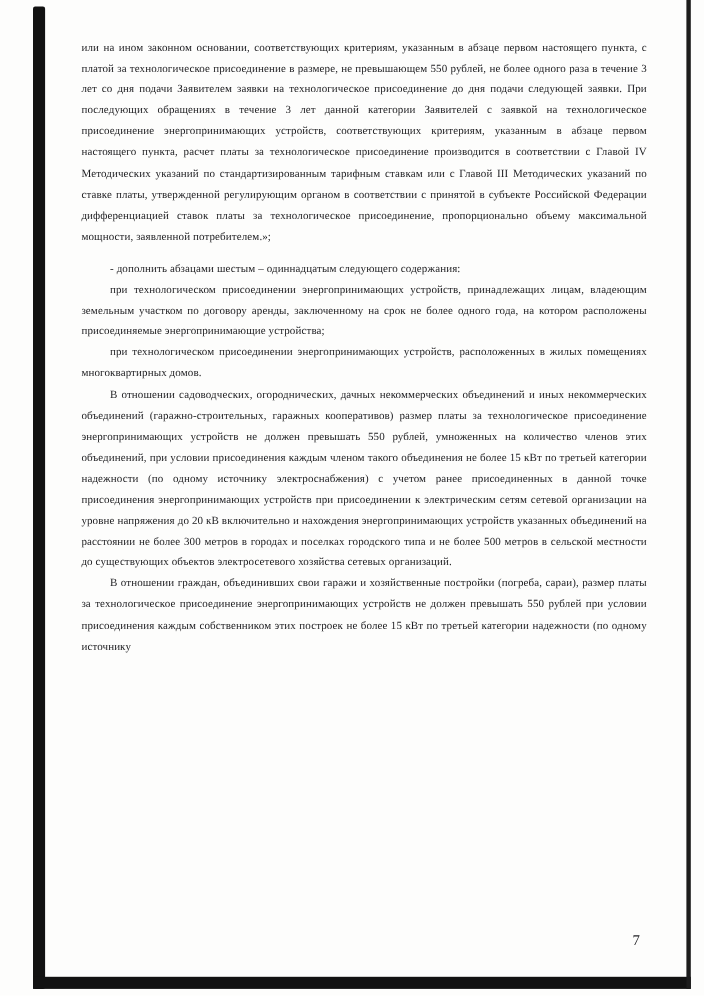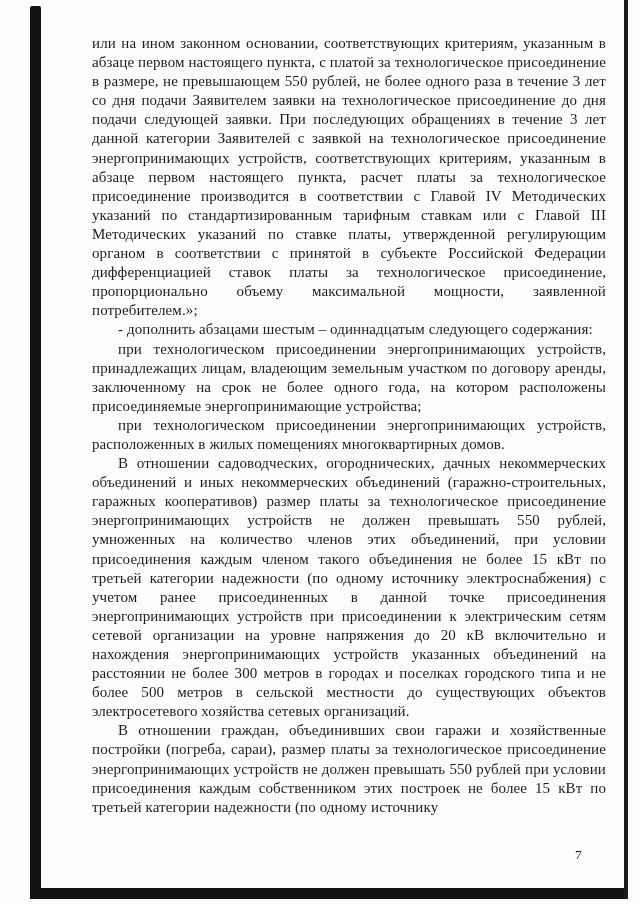--- a/index.html
+++ b/index.html
@@ -40,37 +40,38 @@
   .edge-right {
     position: absolute;
     left: 624px;
     top: 0px;
     width: 4px;
     height: 899px;
     background: #1c1c1c;
   }
   .text-block {
     position: absolute;
-    left: 92px;
+    left: 74px;
     top: 34px;
     width: 514px;
     color: #1d1d20;
-    font-size: 15px;
+    font-size: 10px;
     line-height: 19.1px;
     text-align: justify;
     letter-spacing: 0.1px;
   }
   .para {
     margin: 0;
     text-indent: 26px;
   }
   .para.cont {
     text-indent: 0;
   }
   .para.gap {
+    margin-top: 10px;
   }
   .page-number {
     position: absolute;
     left: 575px;
     top: 847px;
     font-size: 13.5px;
     color: #222226;
   }
 </style>
 </head>

